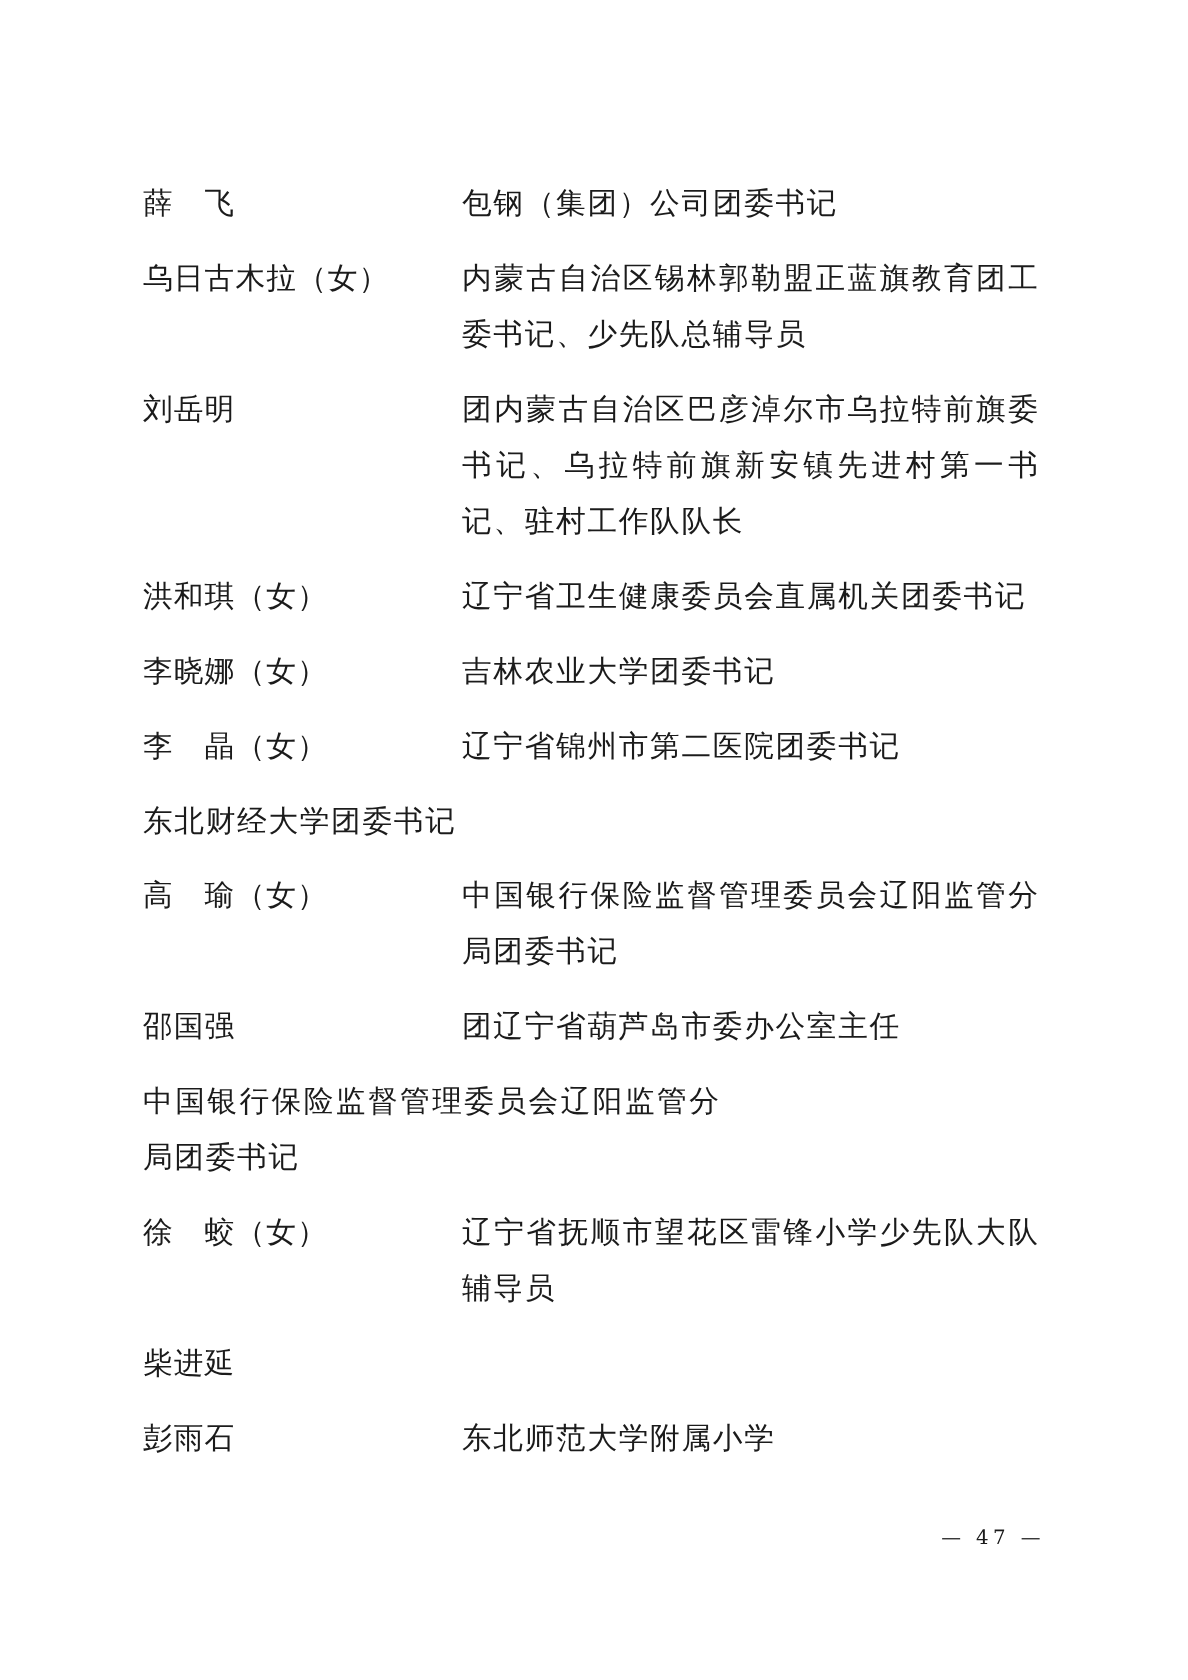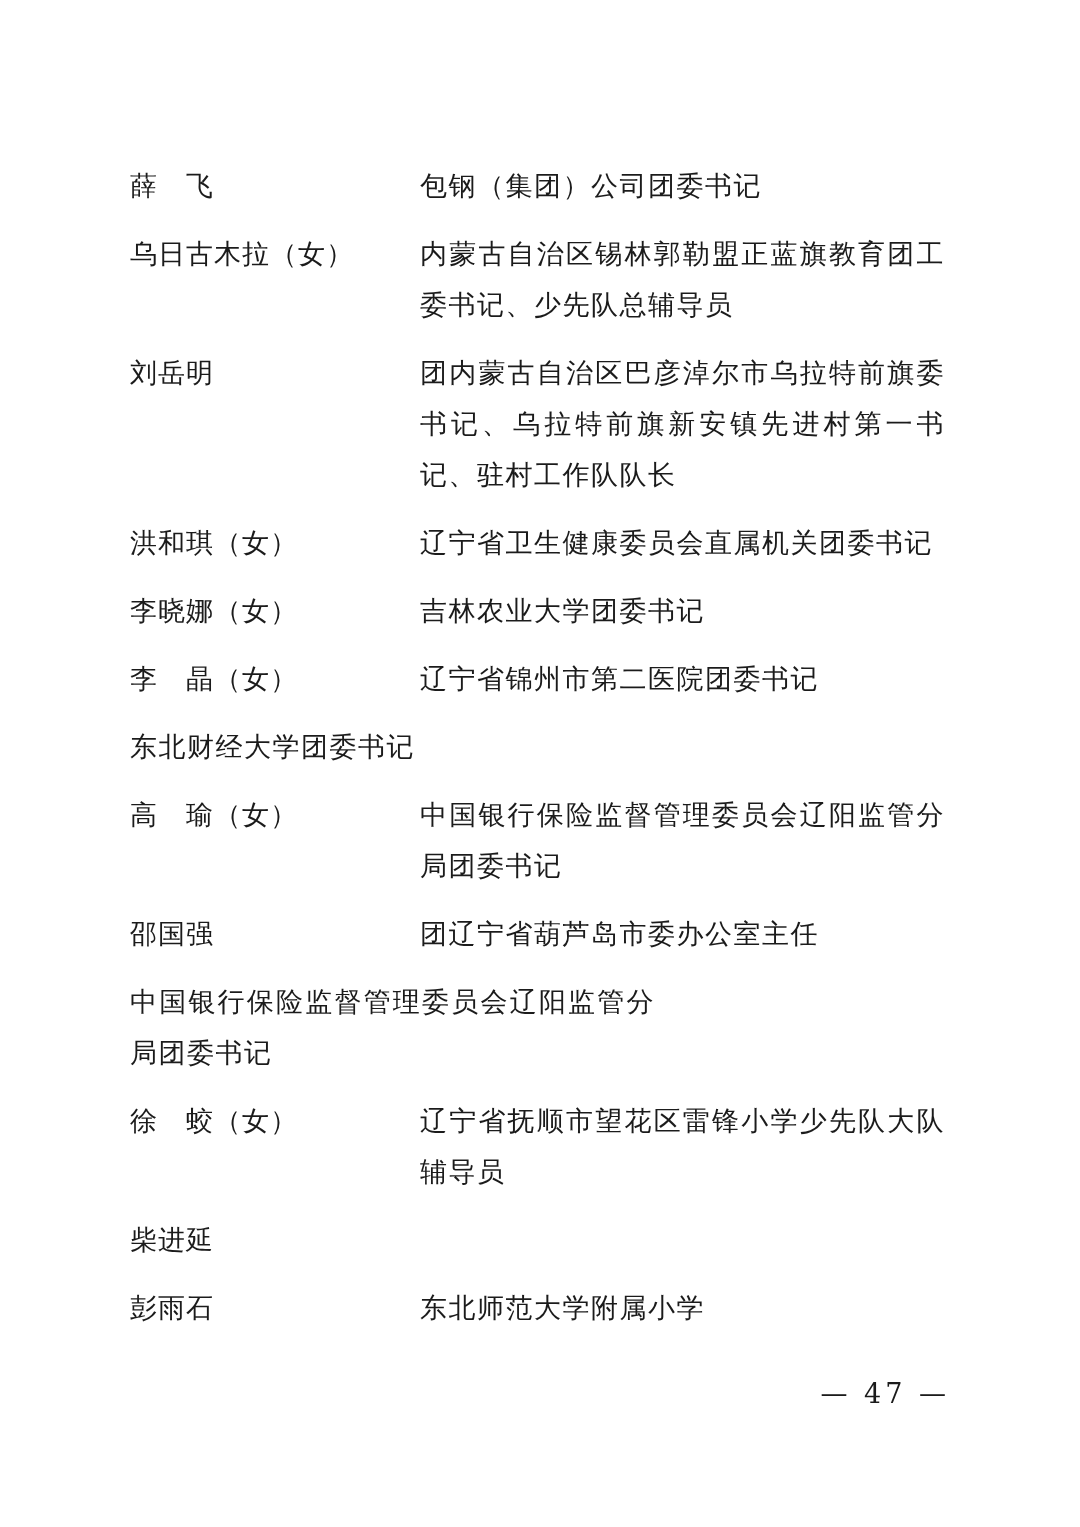--- a/index.html
+++ b/index.html
@@ -46,21 +46,21 @@
     line-height: 51px;
     letter-spacing: 1.5px;
     text-align: justify;
     text-justify: inter-character;
     max-width: 525px;
   }
   .page-number {
     position: absolute;
     right: 130px;
     bottom: 118px;
-    font-size: 27px;
+    font-size: 18px;
     letter-spacing: 4px;
     color: #1b1b1b;
   }
 </style>
 </head>
 <body>
 
 <div class="page">
   <div class="entry-list">
 

